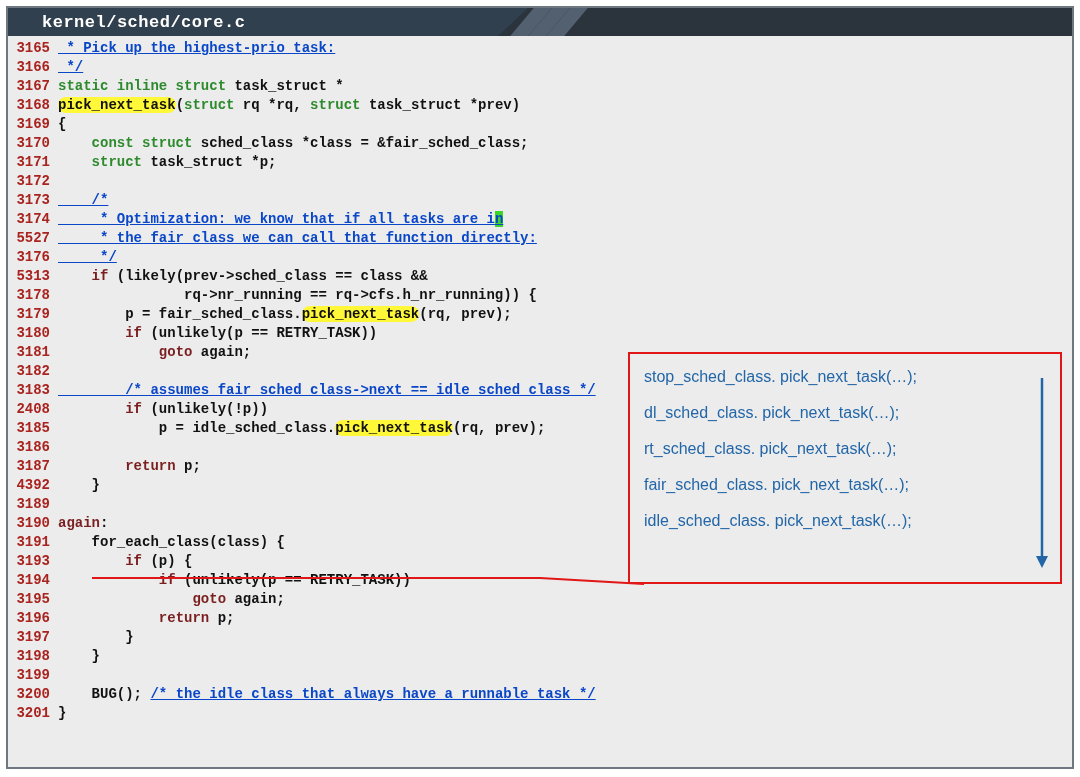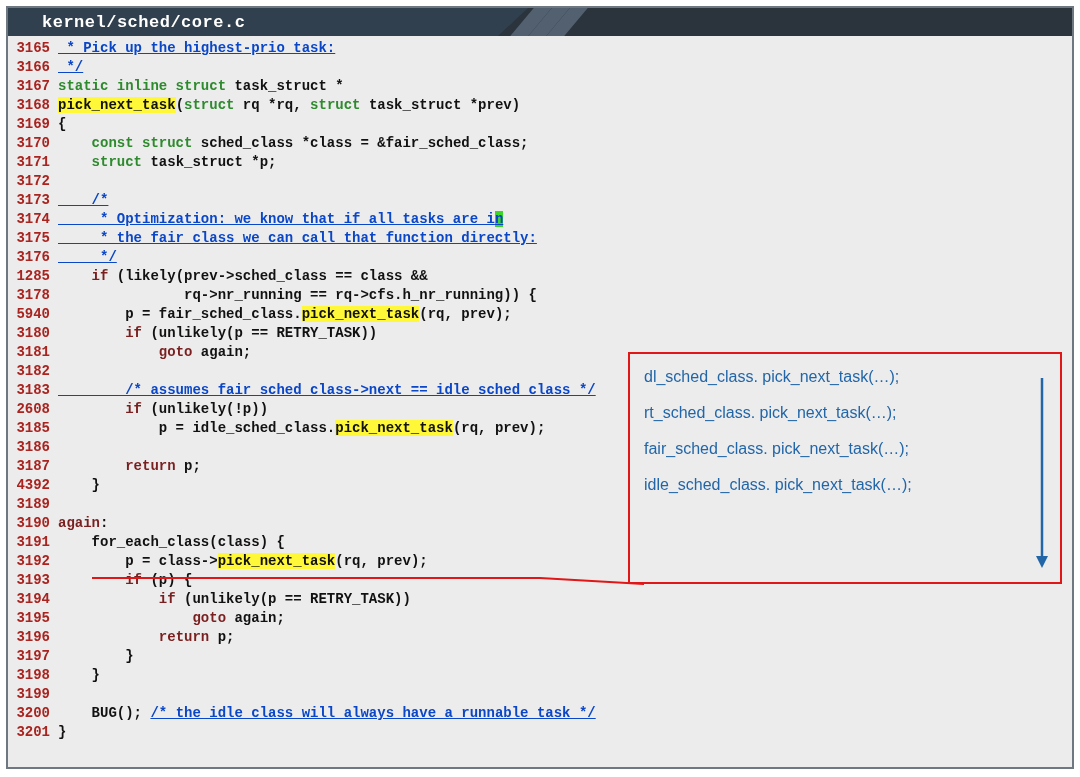--- a/index.html
+++ b/index.html
@@ -85,21 +85,21 @@
     flex-shrink: 0;
   }
   .code {
     flex: 1;
     color: #111;
     font-weight: bold;
   }
   .c-blue { color: #0946c8; text-decoration: underline; }
   .c-green { color: #2d8a2d; }
   .c-darkred { color: #7a1f1f; text-align: right; }
-  .hl-yellow { background: #fff838; }
+  .hl-yellow { background: #fff838; border-radius: 8px; }
   .hl-green { background: #3cd629; }
 
   .callout {
     position: absolute;
     right: 10px;
     top: 344px;
     width: 434px;
     height: 232px;
     border: 2px solid #e11616;
     background: #ececec;
@@ -150,54 +150,54 @@
       <div class="line"><div class="lnum">3165</div><div class="code"><span class="c-blue"> * Pick up the highest-prio task:</span></div></div>
       <div class="line"><div class="lnum">3166</div><div class="code"><span class="c-blue"> */</span></div></div>
       <div class="line"><div class="lnum">3167</div><div class="code"><span class="c-green">static inline struct</span><span> task_struct *</span></div></div>
       <div class="line"><div class="lnum">3168</div><div class="code"><span class="hl-yellow">pick_next_task</span><span>(</span><span class="c-green">struct</span><span> rq *rq, </span><span class="c-green">struct</span><span> task_struct *prev)</span></div></div>
       <div class="line"><div class="lnum">3169</div><div class="code"><span>{</span></div></div>
       <div class="line"><div class="lnum">3170</div><div class="code"><span>    </span><span class="c-green">const struct</span><span> sched_class *class = &amp;fair_sched_class;</span></div></div>
       <div class="line"><div class="lnum">3171</div><div class="code"><span>    </span><span class="c-green">struct</span><span> task_struct *p;</span></div></div>
       <div class="line"><div class="lnum">3172</div><div class="code"> </div></div>
       <div class="line"><div class="lnum">3173</div><div class="code"><span class="c-blue">    /*</span></div></div>
       <div class="line"><div class="lnum">3174</div><div class="code"><span class="c-blue">     * Optimization: we know that if all tasks are i</span><span class="c-blue hl-green">n</span></div></div>
-      <div class="line"><div class="lnum">3175</div><div class="code"><span class="c-blue">     * the fair class we can call that function directly:</span></div></div>
+      <div class="line"><div class="lnum">5527</div><div class="code"><span class="c-blue">     * the fair class we can call that function directly:</span></div></div>
       <div class="line"><div class="lnum">3176</div><div class="code"><span class="c-blue">     */</span></div></div>
-      <div class="line"><div class="lnum">1285</div><div class="code"><span>    </span><span class="c-darkred">if</span><span> (likely(prev-&gt;sched_class == class &amp;&amp;</span></div></div>
+      <div class="line"><div class="lnum">5313</div><div class="code"><span>    </span><span class="c-darkred">if</span><span> (likely(prev-&gt;sched_class == class &amp;&amp;</span></div></div>
       <div class="line"><div class="lnum">3178</div><div class="code"><span>               rq-&gt;nr_running == rq-&gt;cfs.h_nr_running)) {</span></div></div>
-      <div class="line"><div class="lnum">5940</div><div class="code"><span>        p = fair_sched_class.</span><span class="hl-yellow">pick_next_task</span><span>(rq, prev);</span></div></div>
+      <div class="line"><div class="lnum">3179</div><div class="code"><span>        p = fair_sched_class.</span><span class="hl-yellow">pick_next_task</span><span>(rq, prev);</span></div></div>
       <div class="line"><div class="lnum">3180</div><div class="code"><span>        </span><span class="c-darkred">if</span><span> (unlikely(p == RETRY_TASK))</span></div></div>
       <div class="line"><div class="lnum">3181</div><div class="code"><span>            </span><span class="c-darkred">goto</span><span> again;</span></div></div>
       <div class="line"><div class="lnum">3182</div><div class="code"> </div></div>
       <div class="line"><div class="lnum">3183</div><div class="code"><span class="c-blue">        /* assumes fair_sched_class-&gt;next == idle_sched_class */</span></div></div>
-      <div class="line"><div class="lnum">2608</div><div class="code"><span>        </span><span class="c-darkred">if</span><span> (unlikely(!p))</span></div></div>
+      <div class="line"><div class="lnum">2408</div><div class="code"><span>        </span><span class="c-darkred">if</span><span> (unlikely(!p))</span></div></div>
       <div class="line"><div class="lnum">3185</div><div class="code"><span>            p = idle_sched_class.</span><span class="hl-yellow">pick_next_task</span><span>(rq, prev);</span></div></div>
       <div class="line"><div class="lnum">3186</div><div class="code"> </div></div>
       <div class="line"><div class="lnum">3187</div><div class="code"><span>        </span><span class="c-darkred">return</span><span> p;</span></div></div>
       <div class="line"><div class="lnum">4392</div><div class="code"><span>    }</span></div></div>
       <div class="line"><div class="lnum">3189</div><div class="code"> </div></div>
       <div class="line"><div class="lnum">3190</div><div class="code"><span class="c-darkred">again</span><span>:</span></div></div>
       <div class="line"><div class="lnum">3191</div><div class="code"><span>    for_each_class(class) {</span></div></div>
-      <div class="line"><div class="lnum">3192</div><div class="code"><span>        p = class-&gt;</span><span class="hl-yellow">pick_next_task</span><span>(rq, prev);</span></div></div>
       <div class="line"><div class="lnum">3193</div><div class="code"><span>        </span><span class="c-darkred">if</span><span> (p) {</span></div></div>
       <div class="line"><div class="lnum">3194</div><div class="code"><span>            </span><span class="c-darkred">if</span><span> (unlikely(p == RETRY_TASK))</span></div></div>
       <div class="line"><div class="lnum">3195</div><div class="code"><span>                </span><span class="c-darkred">goto</span><span> again;</span></div></div>
       <div class="line"><div class="lnum">3196</div><div class="code"><span>            </span><span class="c-darkred">return</span><span> p;</span></div></div>
       <div class="line"><div class="lnum">3197</div><div class="code"><span>        }</span></div></div>
       <div class="line"><div class="lnum">3198</div><div class="code"><span>    }</span></div></div>
       <div class="line"><div class="lnum">3199</div><div class="code"> </div></div>
-      <div class="line"><div class="lnum">3200</div><div class="code"><span>    BUG(); </span><span class="c-blue">/* the idle class will always have a runnable task */</span></div></div>
+      <div class="line"><div class="lnum">3200</div><div class="code"><span>    BUG(); </span><span class="c-blue">/* the idle class that always have a runnable task */</span></div></div>
       <div class="line"><div class="lnum">3201</div><div class="code"><span>}</span></div></div>
     </div>
 
   <svg class="leader" style="left:0;top:0" width="1080" height="780">
     <polyline points="84,570 532,570 636,576" fill="none" stroke="#e11616" stroke-width="2"></polyline>
   </svg>
 
   <div class="callout">
+    <div class="item">stop_sched_class. pick_next_task(…);</div>
     <div class="item">dl_sched_class. pick_next_task(…);</div>
     <div class="item">rt_sched_class. pick_next_task(…);</div>
     <div class="item">fair_sched_class. pick_next_task(…);</div>
     <div class="item">idle_sched_class. pick_next_task(…);</div>
     <svg class="arrow" viewBox="0 0 20 196">
       <line x1="10" y1="4" x2="10" y2="184" stroke="#2266a8" stroke-width="2.5"></line>
       <polygon points="4,182 16,182 10,194" fill="#2266a8"></polygon>
     </svg>
   </div>
 

